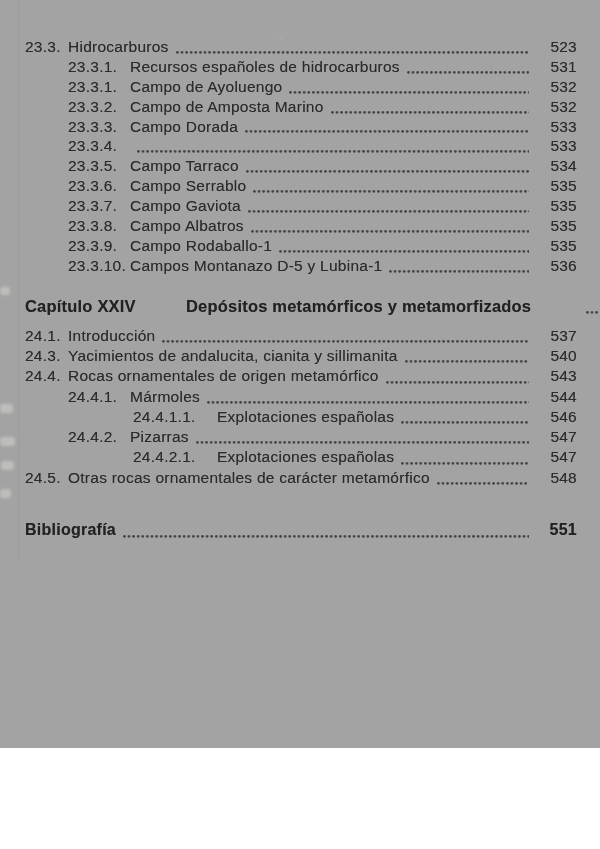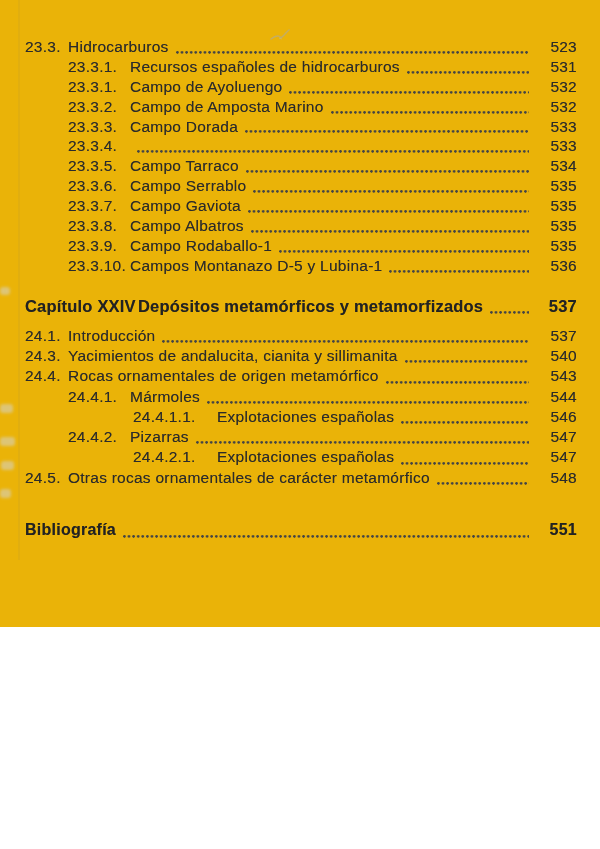--- a/index.html
+++ b/index.html
@@ -4,22 +4,22 @@
 <style>
   html, body { margin: 0; padding: 0; }
   body {
     width: 600px; height: 849px;
     background: #ffffff;
     font-family: "Liberation Sans", "DejaVu Sans", sans-serif;
     overflow: hidden;
   }
   .page {
     position: relative;
-    width: 600px; height: 627px;
-    background: #eab308;
+    width: 600px; height: 748px;
+    background: #a3a3a3;
     box-sizing: border-box;
     padding: 38px 23px 0 25px;
     color: #2b2b2b;
   }
   
   .gutter-seam {
     position: absolute; left: 18px; top: 0;
     width: 2px; height: 560px;
     background: rgba(110,110,110,0.07);
     pointer-events: none;
@@ -85,20 +85,21 @@
     display: flex;
     align-items: baseline;
     margin-top: 20px;
     margin-bottom: 8px;
     height: 22px;
     font-size: 16.5px;
     font-weight: bold;
     color: #222222;
     white-space: nowrap;
     letter-spacing: 0.2px;
+    gap: 48px;
   }
   .chapter-heading .ch-num { flex: 0 0 auto; min-width: 113px; }
   .chapter-heading .leader { margin-bottom: 5px; }
 
   .biblio-row {
     display: flex;
     align-items: baseline;
     margin-top: 32px;
     height: 22px;
     font-size: 16px;

